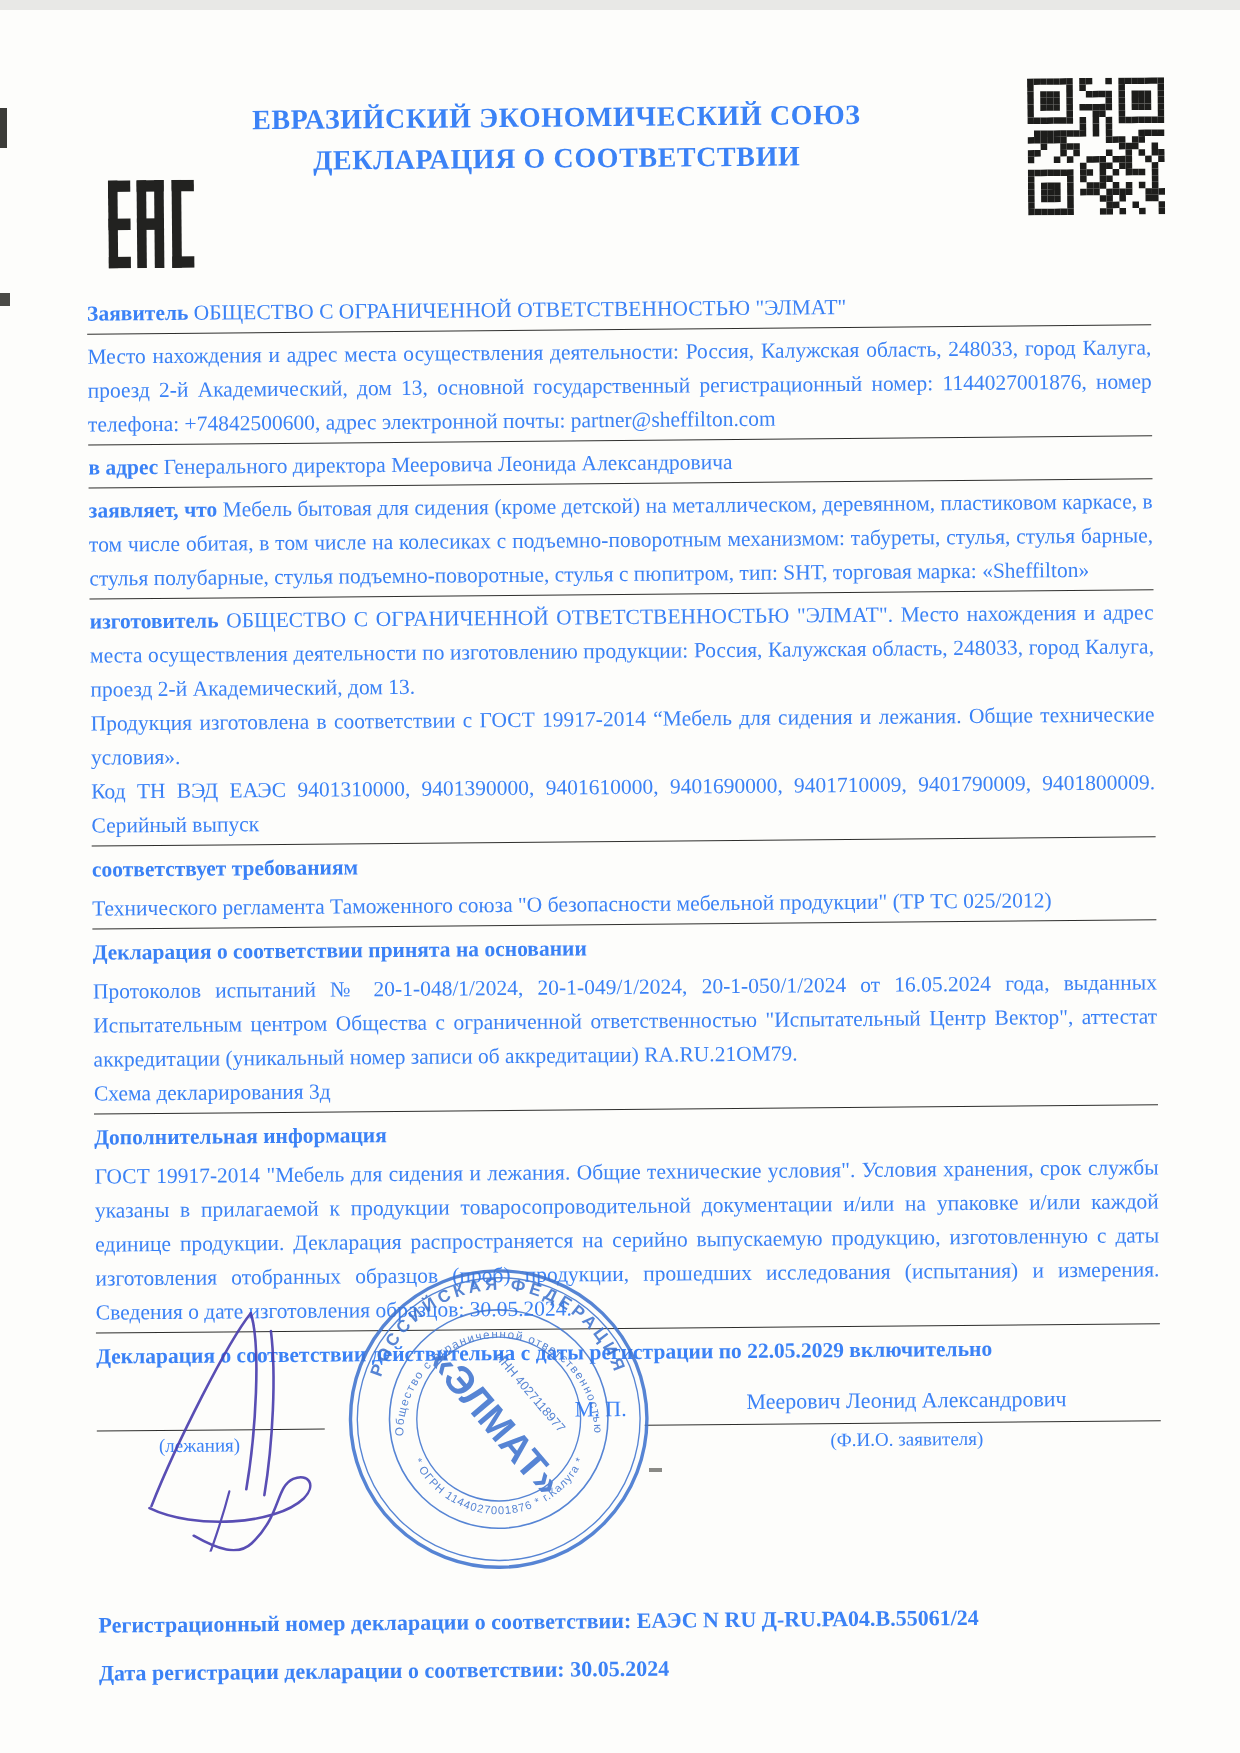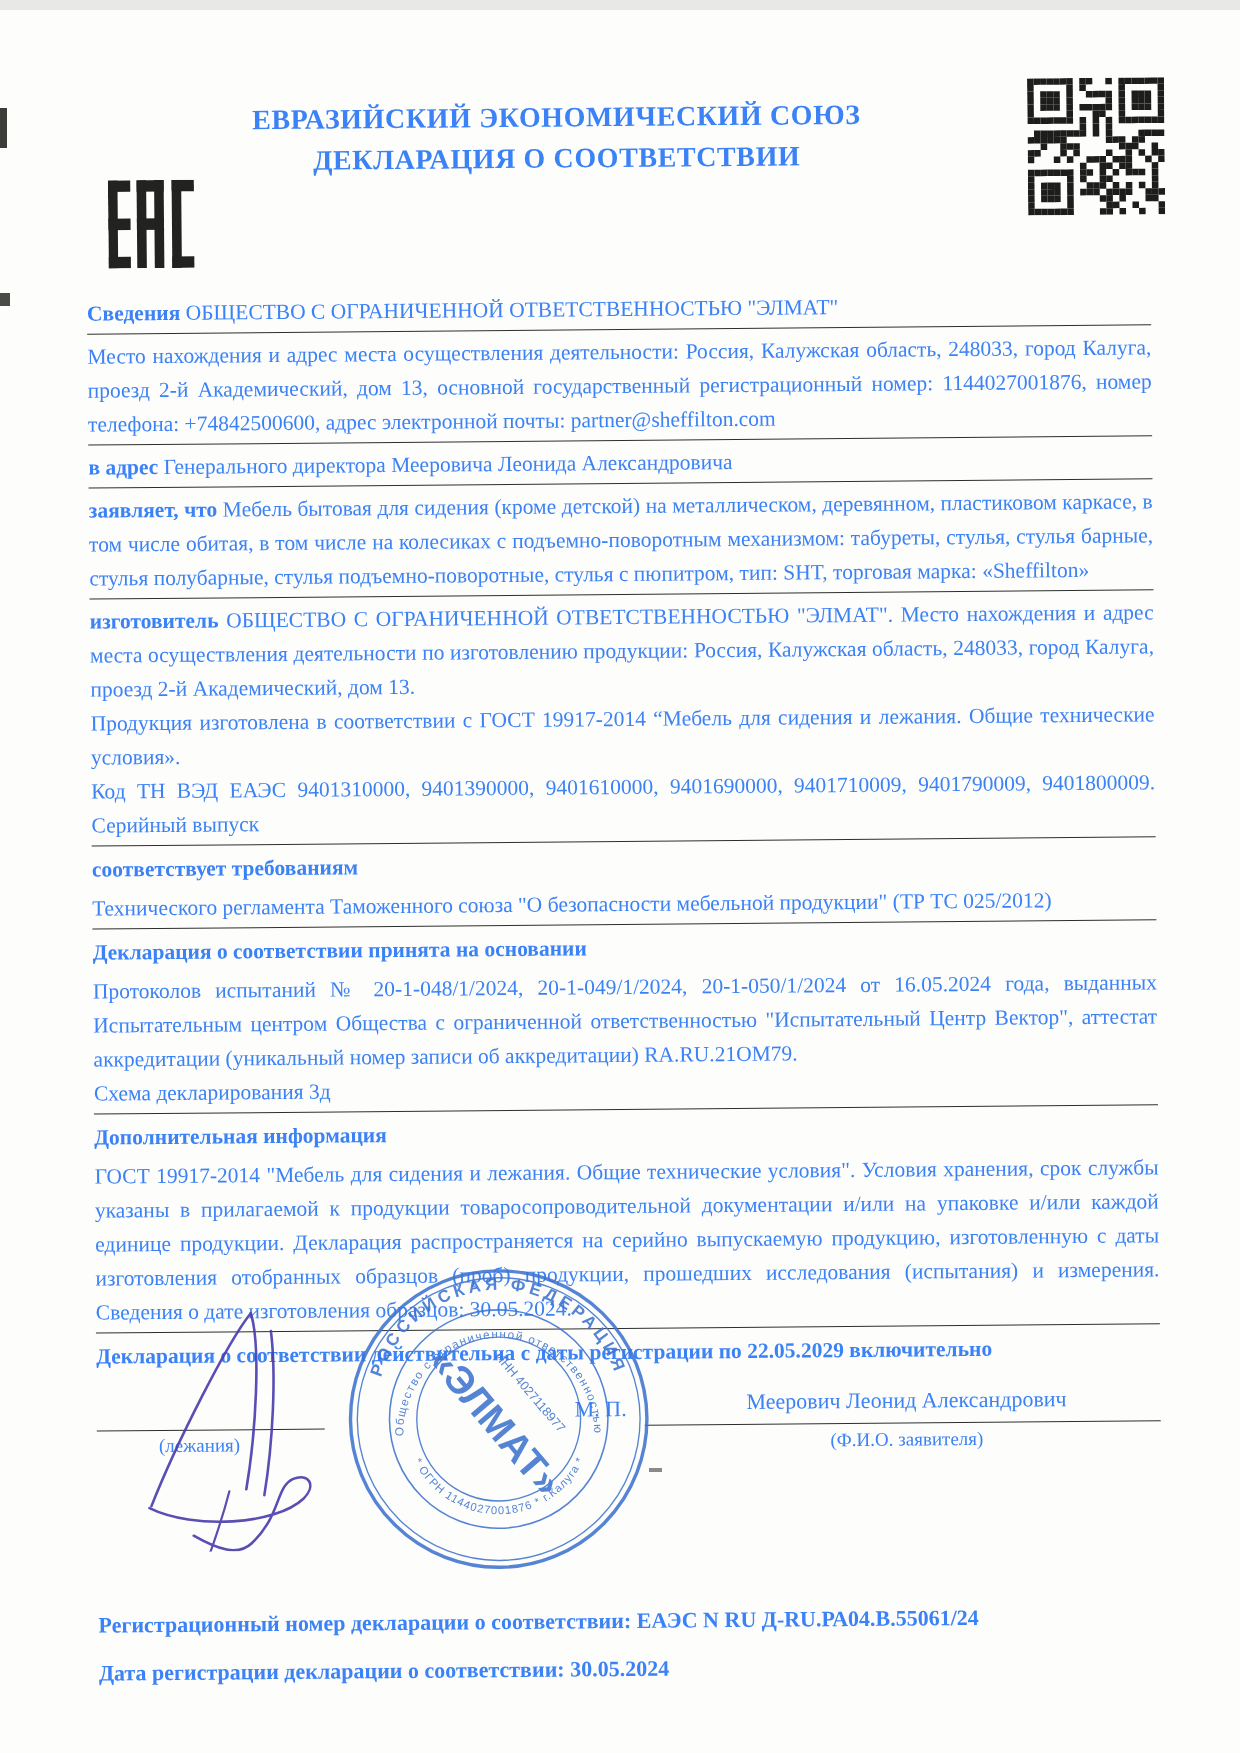--- a/index.html
+++ b/index.html
@@ -288,21 +288,21 @@
             <rect x="0.0" y="130.0" width="6.5" height="6.5"></rect>
             <rect x="6.5" y="130.0" width="6.5" height="6.5"></rect>
             <rect x="13.0" y="130.0" width="6.5" height="6.5"></rect>
             <rect x="19.5" y="130.0" width="6.5" height="6.5"></rect>
             <rect x="26.0" y="130.0" width="6.5" height="6.5"></rect>
             <rect x="32.5" y="130.0" width="6.5" height="6.5"></rect>
             <rect x="39.0" y="130.0" width="6.5" height="6.5"></rect>
           </svg>
       </div>
 
-      <p class="p rule"><span class="b">Сведения</span> <span>ОБЩЕСТВО С ОГРАНИЧЕННОЙ ОТВЕТСТВЕННОСТЬЮ "ЭЛМАТ"</span></p>
+      <p class="p rule"><span class="b">Заявитель</span> <span>ОБЩЕСТВО С ОГРАНИЧЕННОЙ ОТВЕТСТВЕННОСТЬЮ "ЭЛМАТ"</span></p>
 
       <p class="p rule">Место нахождения и адрес места осуществления деятельности: Россия, Калужская область, 248033, город Калуга, проезд 2-й Академический, дом 13, основной государственный регистрационный номер: 1144027001876, номер телефона: +74842500600, адрес электронной почты: partner@sheffilton.com</p>
 
       <p class="p rule"><span class="b">в адрес</span> <span>Генерального директора Мееровича Леонида Александровича</span></p>
 
       <p class="p rule"><span class="b">заявляет, что</span> <span>Мебель бытовая для сидения (кроме детской) на металлическом, деревянном, пластиковом каркасе, в том числе обитая, в том числе на колесиках с подъемно-поворотным механизмом: табуреты, стулья, стулья барные, стулья полубарные, стулья подъемно-поворотные, стулья с пюпитром, тип: SHT, торговая марка: «Sheffilton»</span></p>
 
       <div class="rule">
         <p class="p"><span class="b">изготовитель</span> <span>ОБЩЕСТВО С ОГРАНИЧЕННОЙ ОТВЕТСТВЕННОСТЬЮ "ЭЛМАТ". Место нахождения и адрес места осуществления деятельности по изготовлению продукции: Россия, Калужская область, 248033, город Калуга, проезд 2-й Академический, дом 13.</span></p>
         <p class="p">Продукция изготовлена в соответствии с ГОСТ 19917-2014  “Мебель для сидения и лежания. Общие технические условия».</p>

